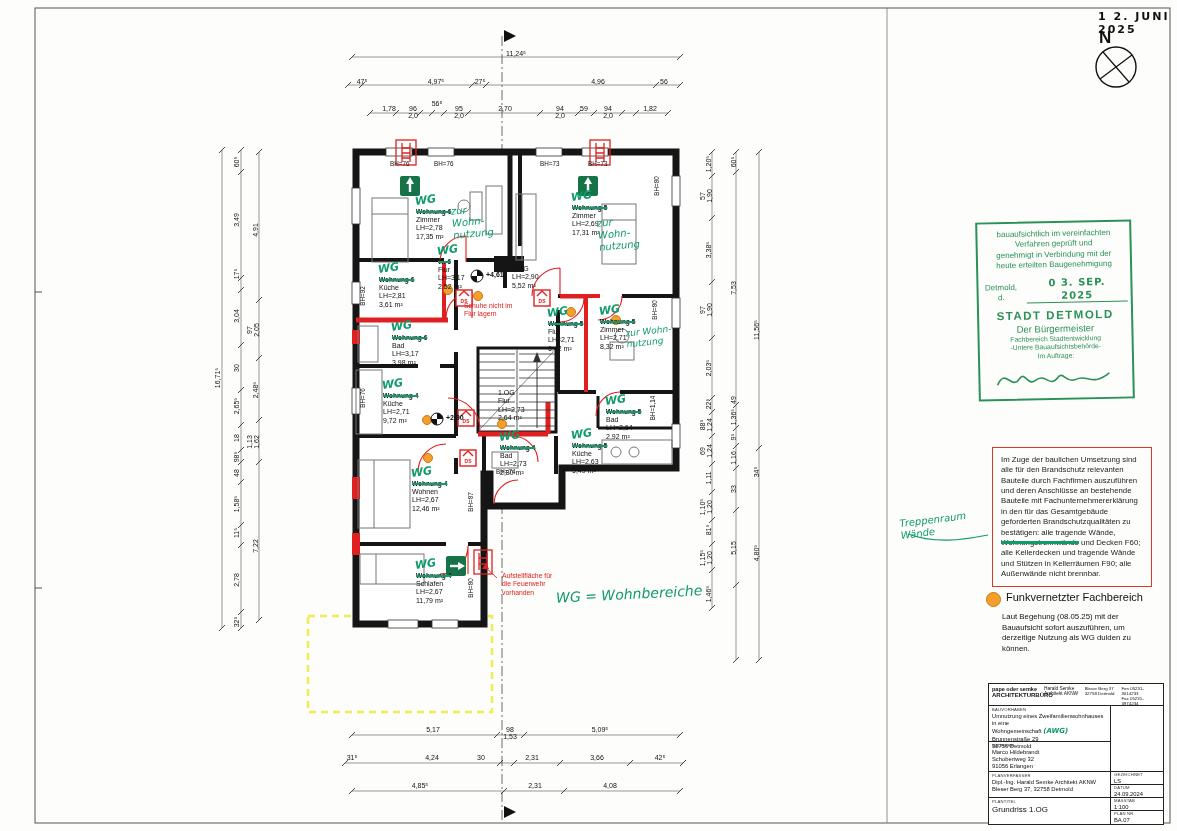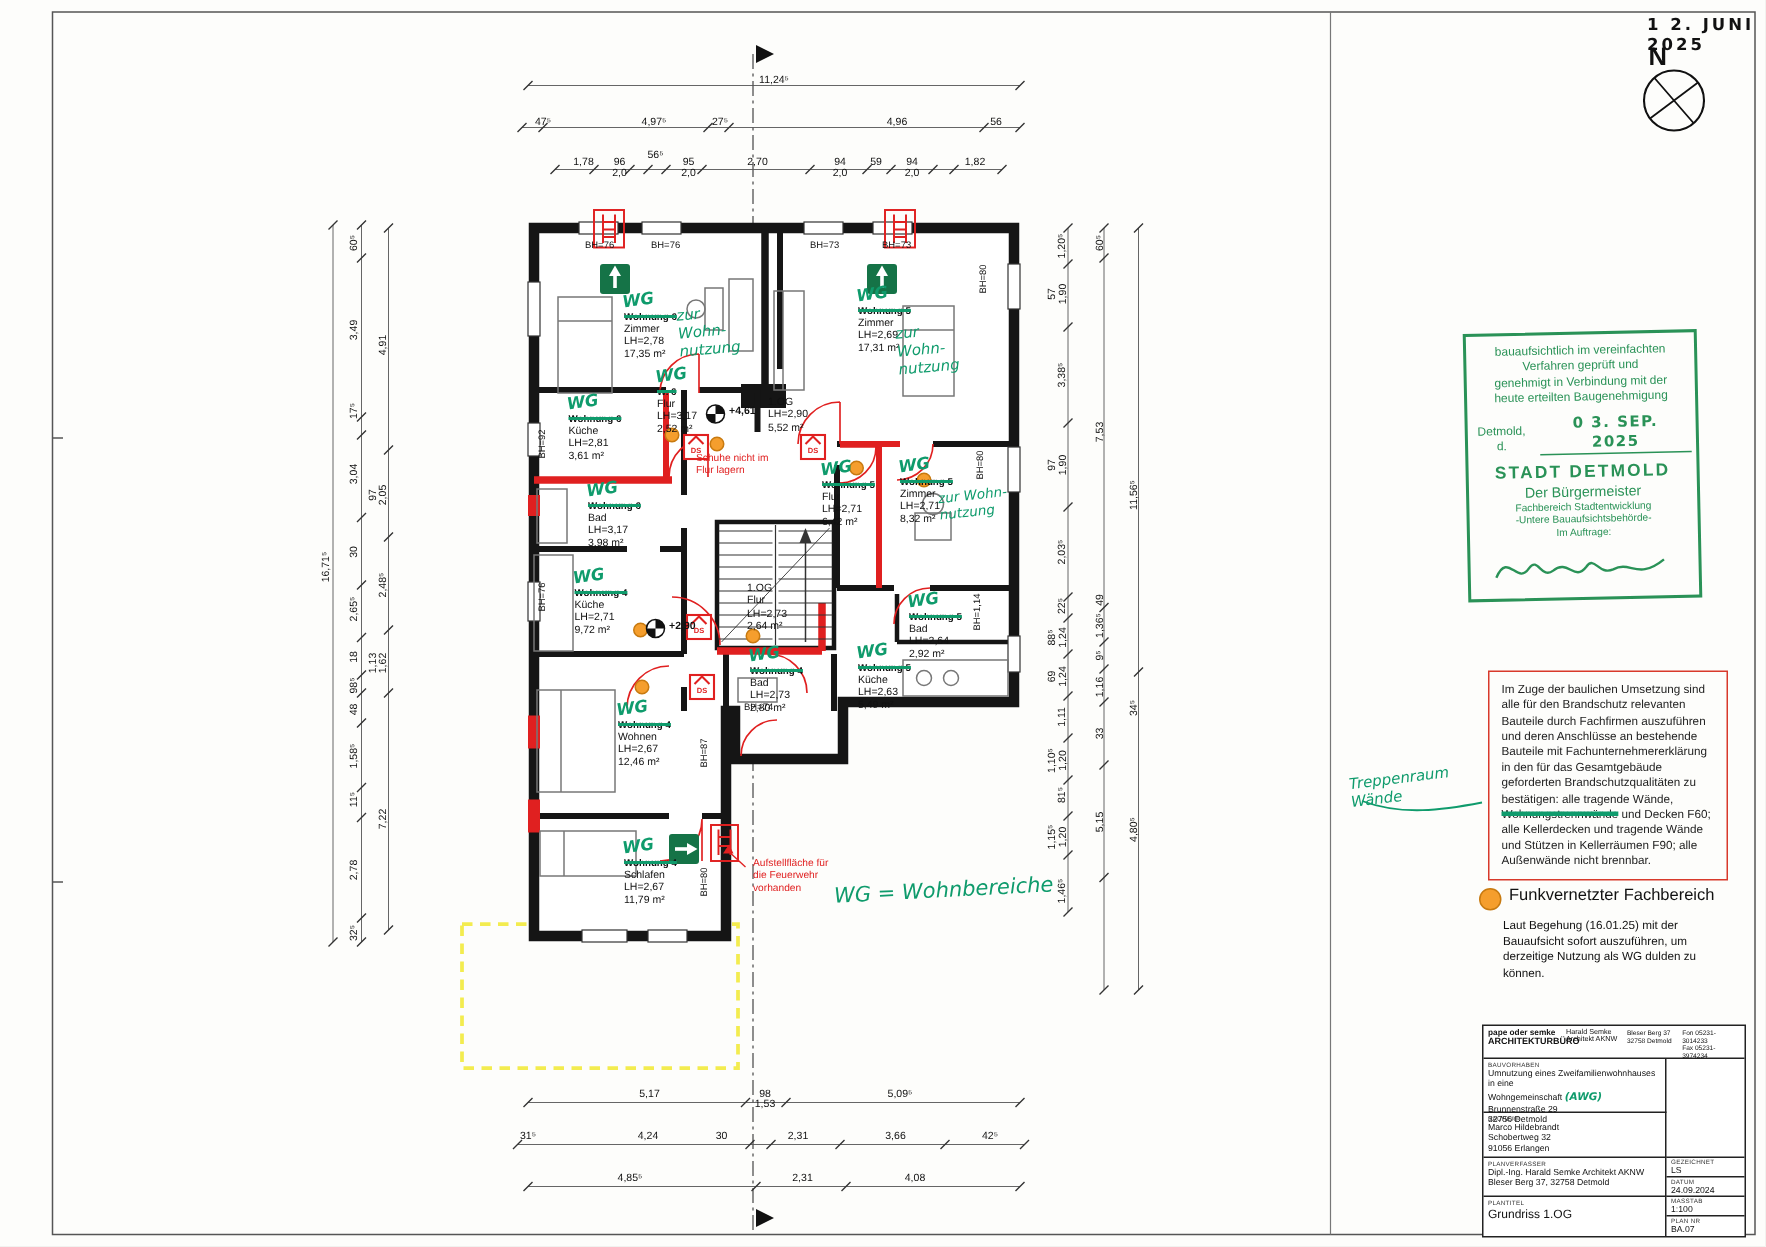--- a/index.html
+++ b/index.html
@@ -507,21 +507,21 @@
     <path d="M6,24 C14,6 20,30 28,18 C34,10 36,26 44,20 C54,12 58,28 66,18 C72,10 74,24 84,20 C96,14 100,28 118,14" stroke="#2a9257" fill="none" stroke-width="1.6"></path>
   </svg>
 </div>
 
 <div class="firenote">
   <span>Im Zuge der baulichen Umsetzung sind alle für den Brandschutz relevanten Bauteile durch Fachfirmen auszuführen und deren Anschlüsse an bestehende Bauteile mit Fachunternehmererklärung in den für das Gesamtgebäude geforderten Brandschutzqualitäten zu bestätigen: alle tragende Wände, </span><span class="strike-green">Wohnungstrennwände</span><span> und Decken F60; alle Kellerdecken und tragende Wände und Stützen in Kellerräumen F90; alle Außenwände nicht brennbar.</span>
 </div>
 
 <div class="legend-dot"></div>
 <div class="legend-title">Funkvernetzter Fachbereich</div>
-<div class="legend-note">Laut Begehung (16.01.25) mit der Bauaufsicht sofort auszuführen, um derzeitige Nutzung als WG dulden zu können.</div>
+<div class="legend-note">Laut Begehung (08.05.25) mit der Bauaufsicht sofort auszuführen, um derzeitige Nutzung als WG dulden zu können.</div>
 
 <div class="tb">
   <div class="cell" style="left:0;top:0;width:174px;height:22px;border-bottom:1px solid #222;display:flex;gap:4px;padding:2px 3px;">
     <div style="width:48px">
       <div style="font-weight:bold;font-size:5.5px">pape oder semke</div>
       <div style="font-weight:bold;font-size:6px">ARCHITEKTURBÜRO</div>
     </div>
     <div style="width:38px;font-size:4.8px">
       <div>Harald Semke</div>
       <div>Architekt AKNW</div>

